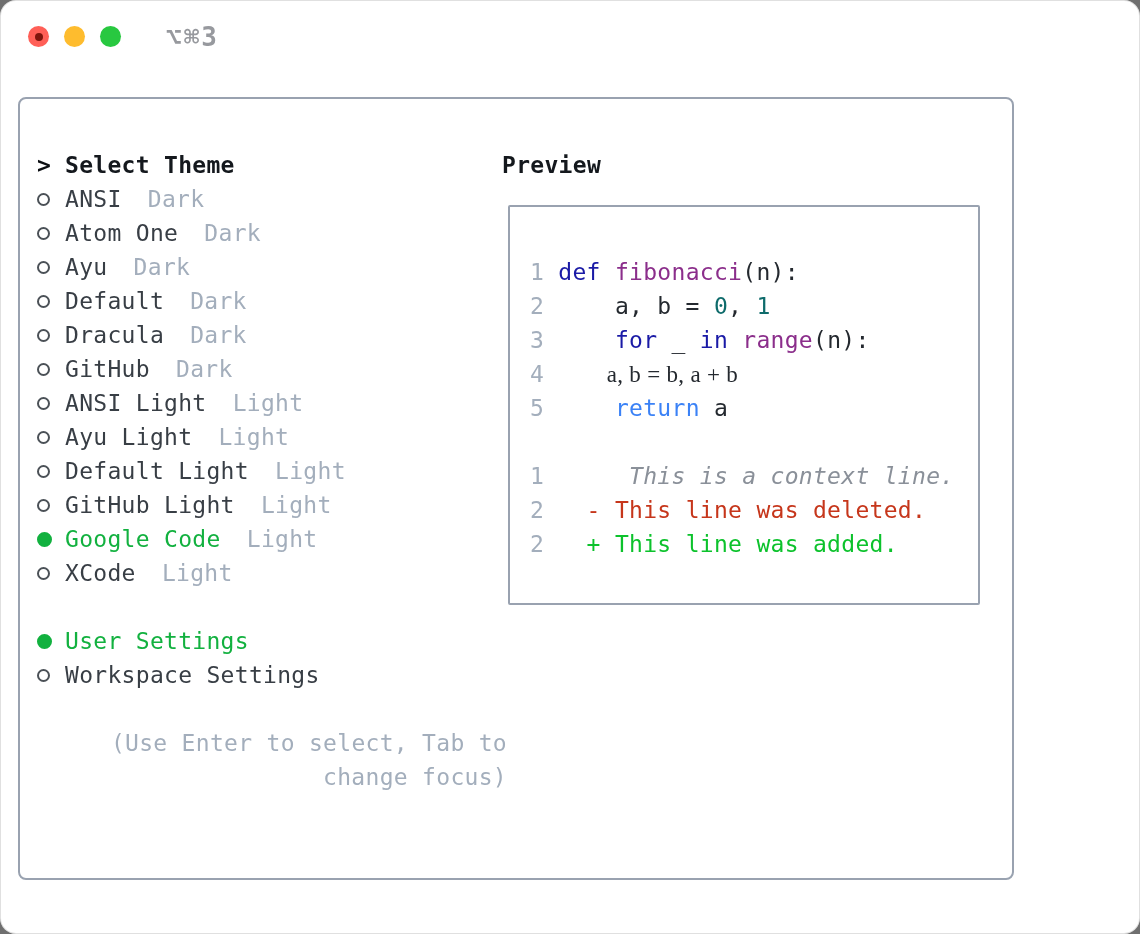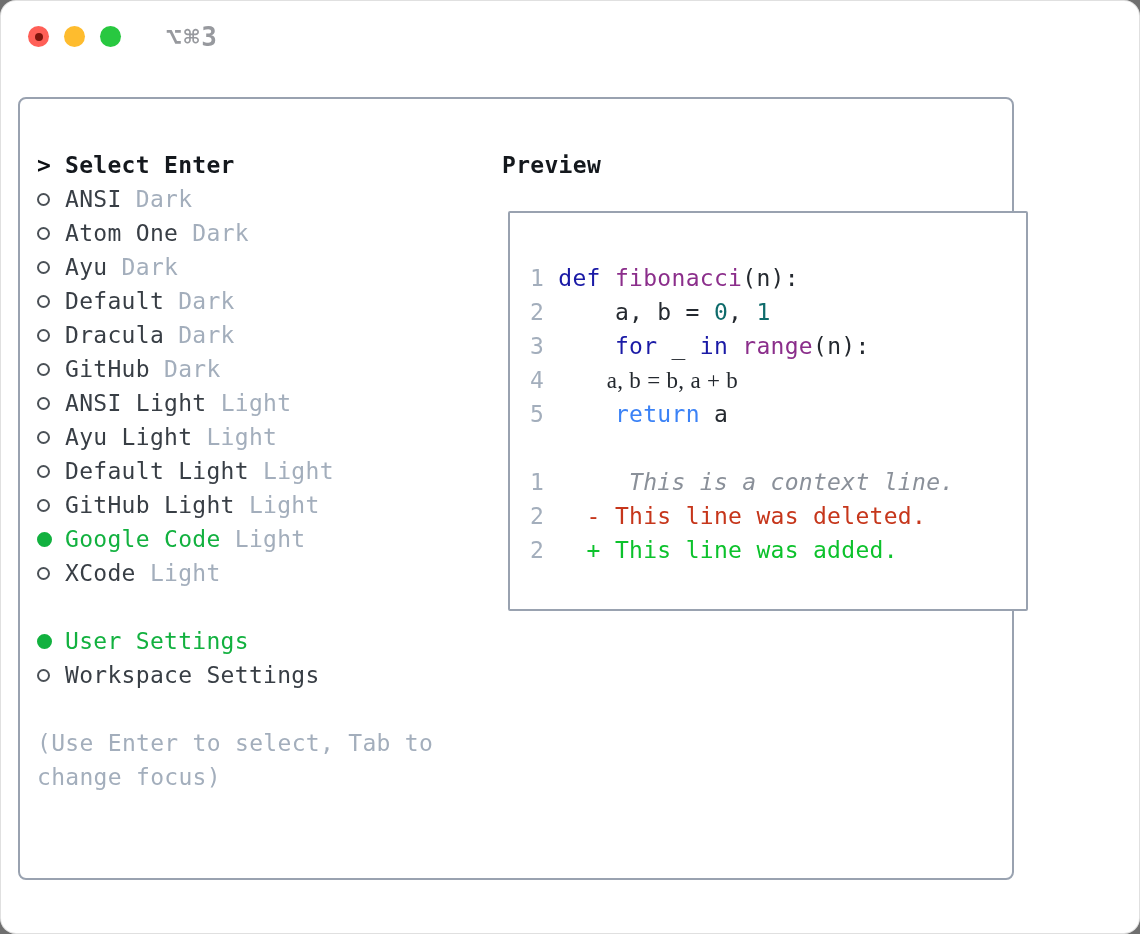--- a/index.html
+++ b/index.html
@@ -33,32 +33,32 @@
   
   .left{position:absolute;left:17px;top:49px;width:470px;font-size:23px;letter-spacing:0.3px;}
   .row{height:34px;display:flex;align-items:center;white-space:pre;}
   .marker{width:28px;flex:0 0 28px;display:flex;align-items:center;}
   .circle{width:13px;height:13px;border:2px solid #4b5157;border-radius:50%;}
   .circle.sel{background:var(--c-accent_green,#12b13f);border-color:var(--c-accent_green,#12b13f);width:15px;height:15px;}
   .prompt{font-weight:bold;color:#0c0f13;font-size:23px;}
   .ttl{font-weight:bold;color:var(--c-title_text,#14181d);}
   .ttl2{color:var(--c-title_text,#14181d);}
   .iname{color:var(--c-item_text,#383e45);}
-  .ivariant{color:var(--c-muted,#a3aebc);}
+  .ivariant{color:var(--c-muted,#a3aebc);margin-left:12px;}
   .row.green-sel .iname{color:var(--c-accent_green,#12b13f);}
   .hint{color:var(--c-muted,#a3aebc);}
-  .hint div{height:34px;line-height:34px;white-space:pre;}
+  .hint div{height:34px;line-height:34px;white-space:pre;text-align:right;}
 
   
   .prevtitle{
     position:absolute;left:482px;top:49px;height:34px;line-height:34px;
     font-size:23px;font-weight:bold;color:var(--c-title_text,#14181d);letter-spacing:0.3px;
   }
   .prevbox{
-    position:absolute;left:488px;top:112px;width:520px;height:400px;
+    position:absolute;left:488px;top:106px;width:472px;height:400px;
     border:2px solid var(--c-border,#99a2b0);border-radius:2px;background:#fff;
     padding:48px 0 0 20px;overflow:hidden;
   }
   .pline{height:34px;line-height:34px;font-size:23px;white-space:pre;letter-spacing:0.3px;}
 </style>
 </head>
 <body>
 
 <div class="window">
 
@@ -69,21 +69,21 @@
     <span class="tl yellow"></span>
     <span class="tl green"></span>
     <span class="wtitle">⌥⌘3</span>
   </div>
 
   <div class="content">
 
     <div class="left">
       <div class="row">
         <span class="marker"><span class="prompt">&gt;</span></span>
-        <span class="ttl">Select Enter</span>
+        <span class="ttl">Select Theme</span>
       </div>
 
       <div id="theme-items">
           <div class="row"><span class="marker"><span class="circle"></span></span><span class="iname">ANSI</span><span class="ivariant"> Dark</span></div>
           <div class="row"><span class="marker"><span class="circle"></span></span><span class="iname">Atom One</span><span class="ivariant"> Dark</span></div>
           <div class="row"><span class="marker"><span class="circle"></span></span><span class="iname">Ayu</span><span class="ivariant"> Dark</span></div>
           <div class="row"><span class="marker"><span class="circle"></span></span><span class="iname">Default</span><span class="ivariant"> Dark</span></div>
           <div class="row"><span class="marker"><span class="circle"></span></span><span class="iname">Dracula</span><span class="ivariant"> Dark</span></div>
           <div class="row"><span class="marker"><span class="circle"></span></span><span class="iname">GitHub</span><span class="ivariant"> Dark</span></div>
           <div class="row"><span class="marker"><span class="circle"></span></span><span class="iname">ANSI Light</span><span class="ivariant"> Light</span></div>

